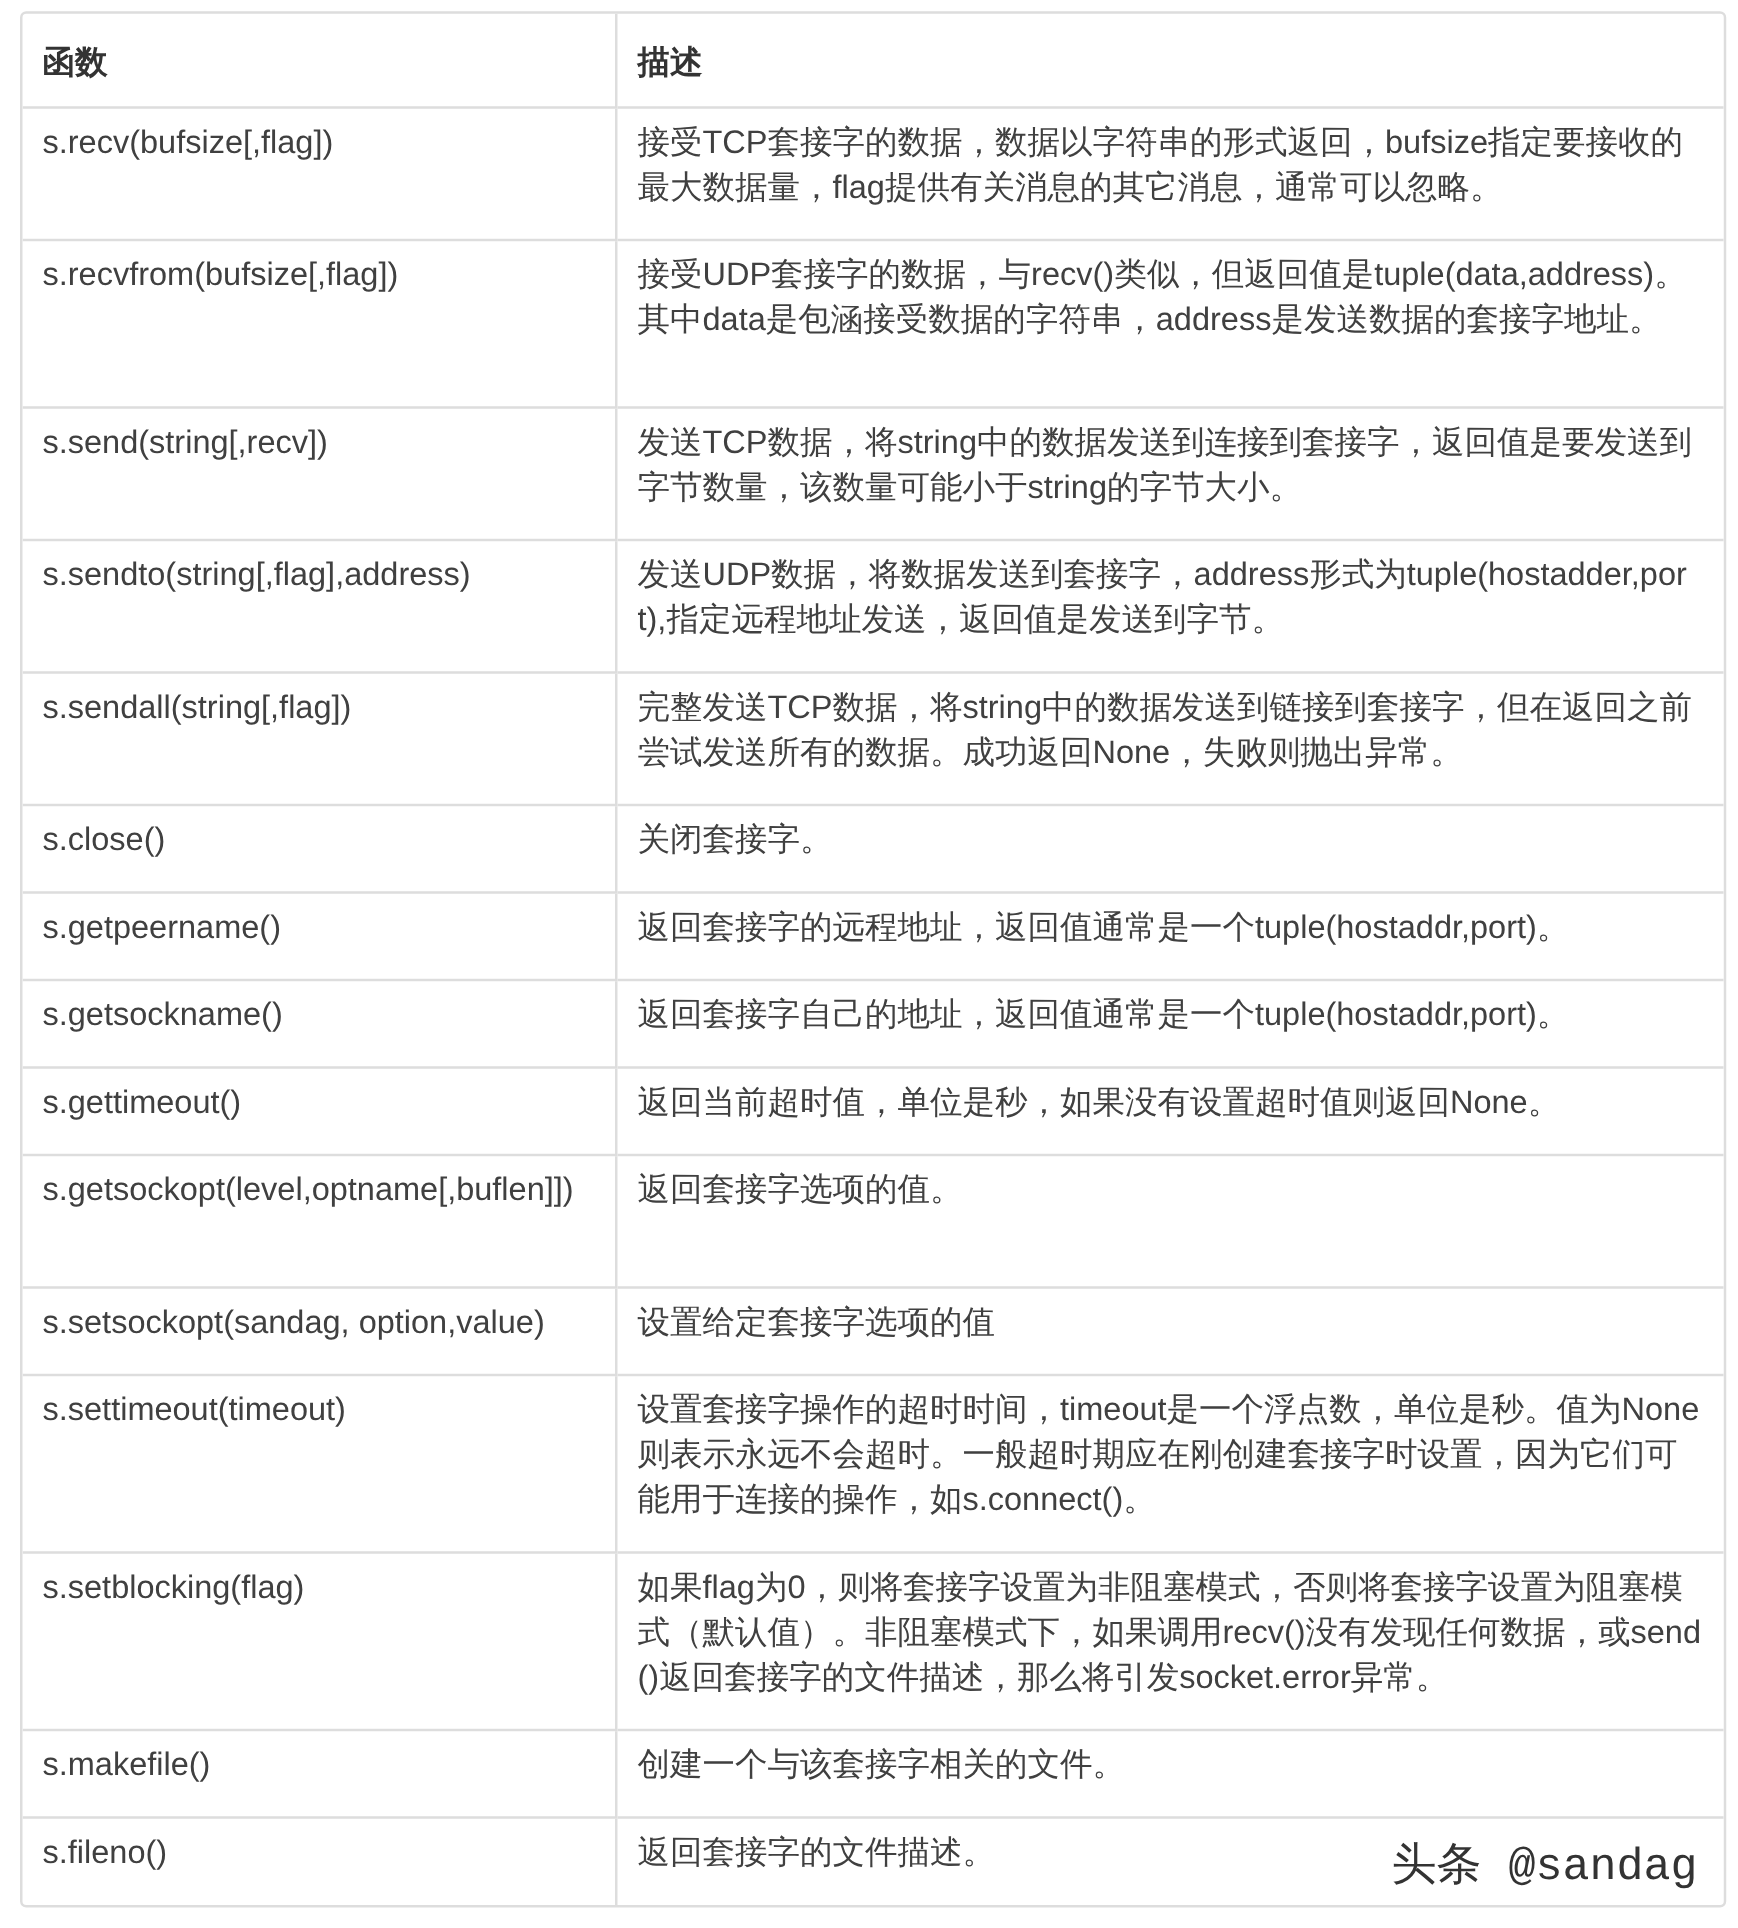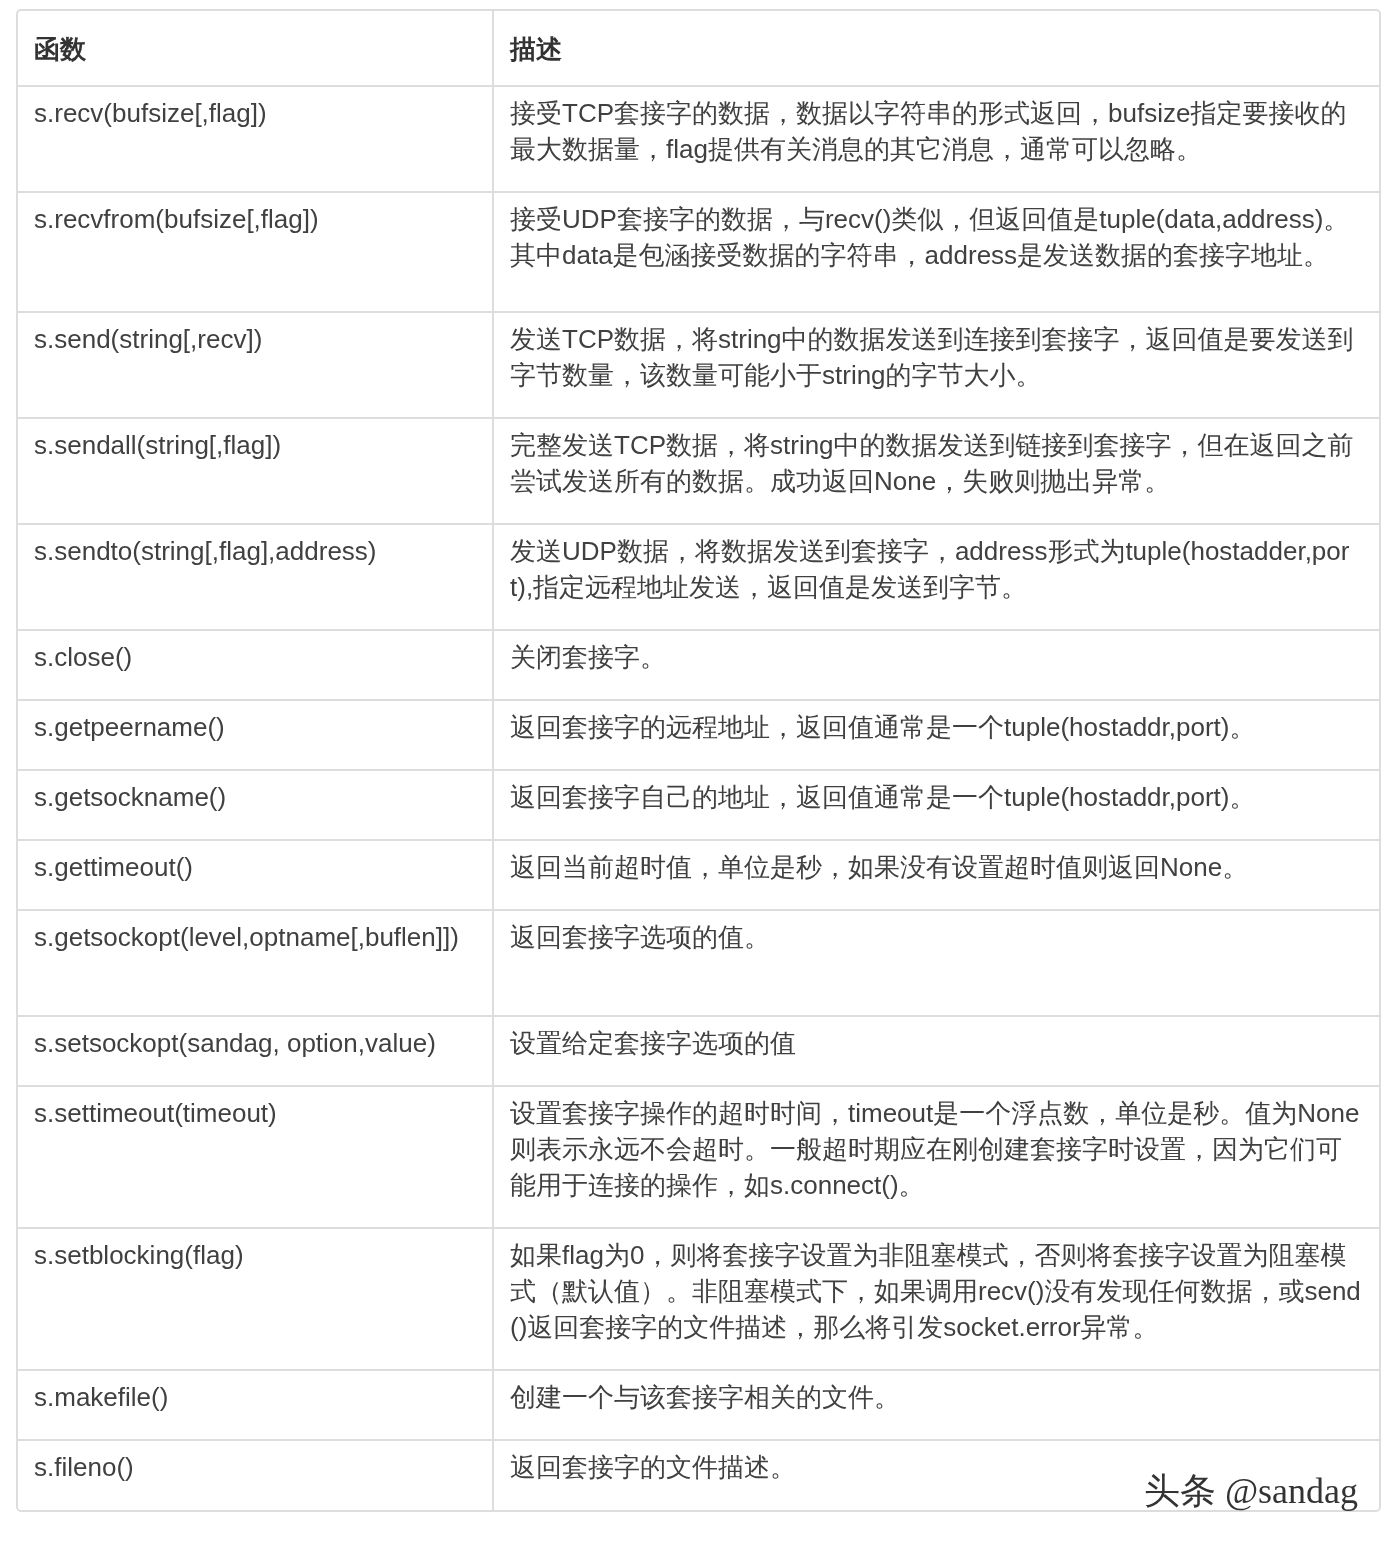--- a/index.html
+++ b/index.html
@@ -51,21 +51,21 @@
     padding-top: 20px;
   }
   tbody td { color: #404040; }
   .watermark {
     position: absolute;
     right: 32px;
     bottom: 26px;
     font-size: 36px;
     color: #222222;
     letter-spacing: 0px;
-    font-family: Liberation Serif, serif;
+    font-family: Liberation Mono, monospace;
     opacity: 0.92;
     pointer-events: none;
   }
 </style>
 </head>
 <body>
 
 <div class="table-wrap">
   <table>
     <colgroup>
@@ -76,35 +76,35 @@
       <tr>
         <th>函数</th>
         <th>描述</th>
       </tr>
     </thead>
     <tbody>
       <tr style="height:106px">
         <td>s.recv(bufsize[,flag])</td>
         <td>接受TCP套接字的数据，数据以字符串的形式返回，bufsize指定要接收的最大数据量，flag提供有关消息的其它消息，通常可以忽略。</td>
       </tr>
-      <tr style="height:120px">
+      <tr style="height:134px">
         <td>s.recvfrom(bufsize[,flag])</td>
         <td>接受UDP套接字的数据，与recv()类似，但返回值是tuple(data,address)。其中data是包涵接受数据的字符串，address是发送数据的套接字地址。</td>
       </tr>
       <tr style="height:106px">
         <td>s.send(string[,recv])</td>
         <td>发送TCP数据，将string中的数据发送到连接到套接字，返回值是要发送到字节数量，该数量可能小于string的字节大小。</td>
       </tr>
       <tr style="height:106px">
+        <td>s.sendto(string[,flag],address)</td>
+        <td>发送UDP数据，将数据发送到套接字，address形式为tuple(hostadder,port),指定远程地址发送，返回值是发送到字节。</td>
+      </tr>
+      <tr style="height:106px">
         <td>s.sendall(string[,flag])</td>
         <td>完整发送TCP数据，将string中的数据发送到链接到套接字，但在返回之前尝试发送所有的数据。成功返回None，失败则抛出异常。</td>
-      </tr>
-      <tr style="height:106px">
-        <td>s.sendto(string[,flag],address)</td>
-        <td>发送UDP数据，将数据发送到套接字，address形式为tuple(hostadder,port),指定远程地址发送，返回值是发送到字节。</td>
       </tr>
       <tr style="height:70px">
         <td>s.close()</td>
         <td>关闭套接字。</td>
       </tr>
       <tr style="height:70px">
         <td>s.getpeername()</td>
         <td>返回套接字的远程地址，返回值通常是一个tuple(hostaddr,port)。</td>
       </tr>
       <tr style="height:70px">

